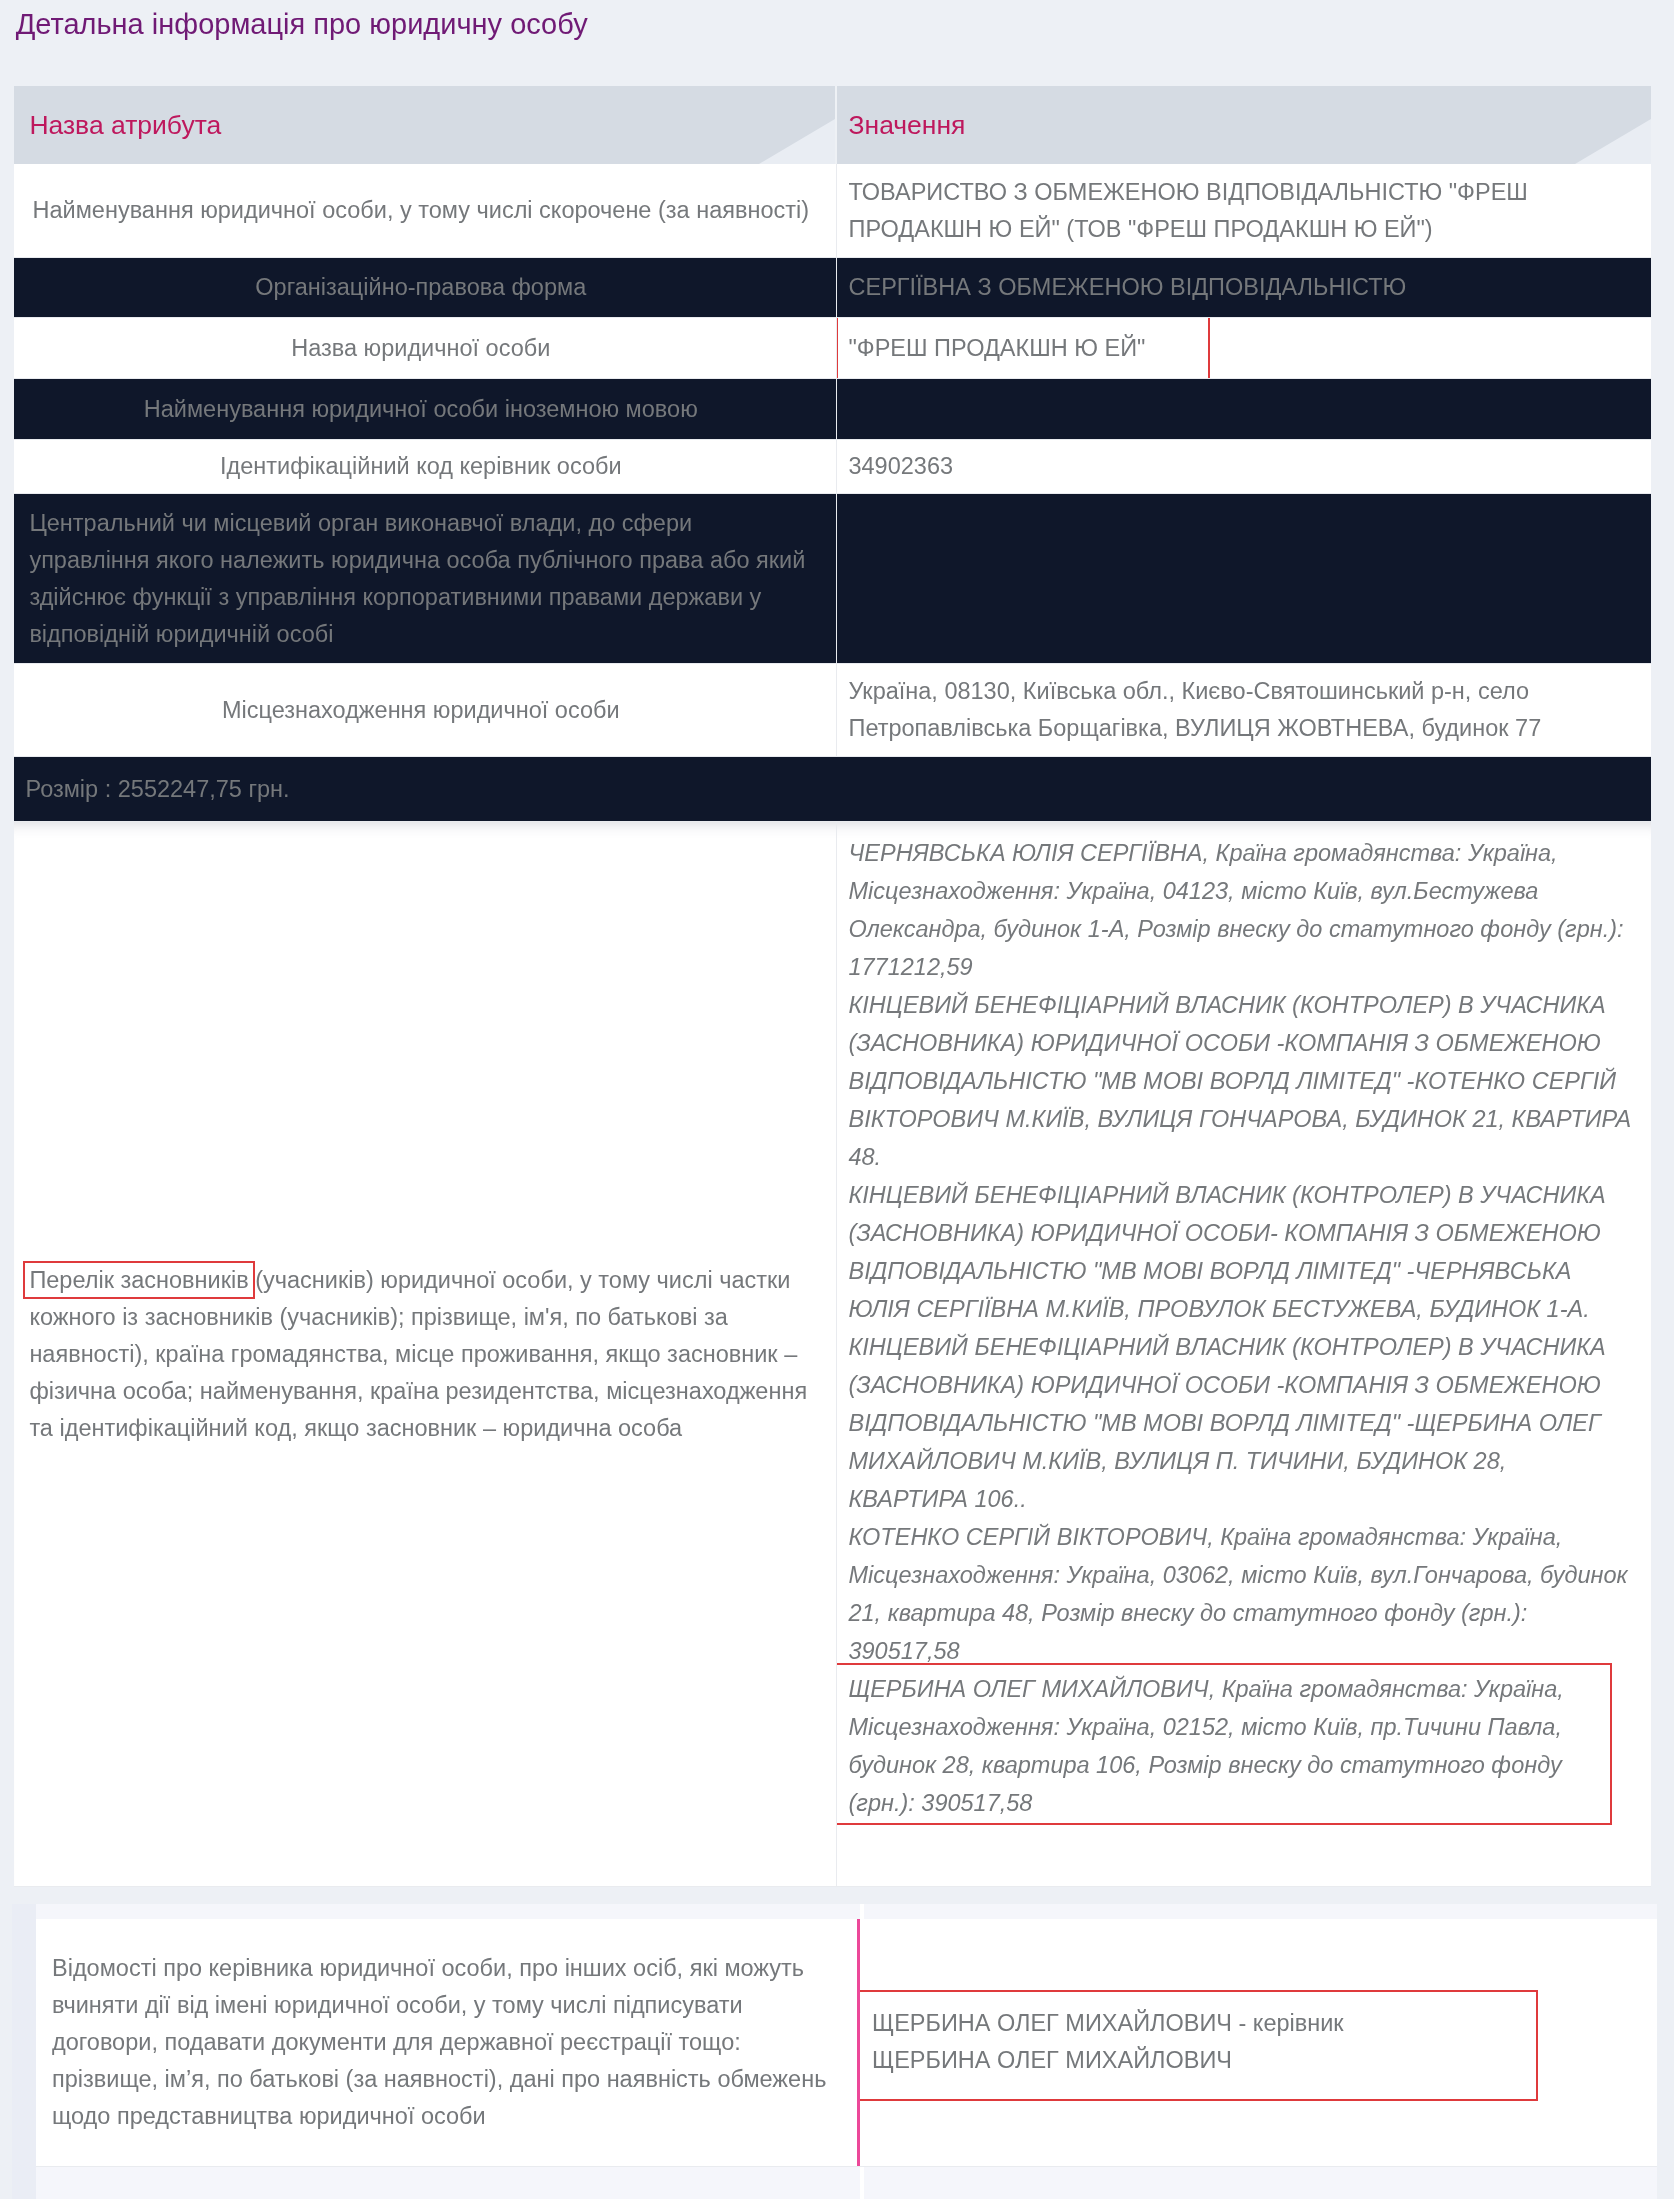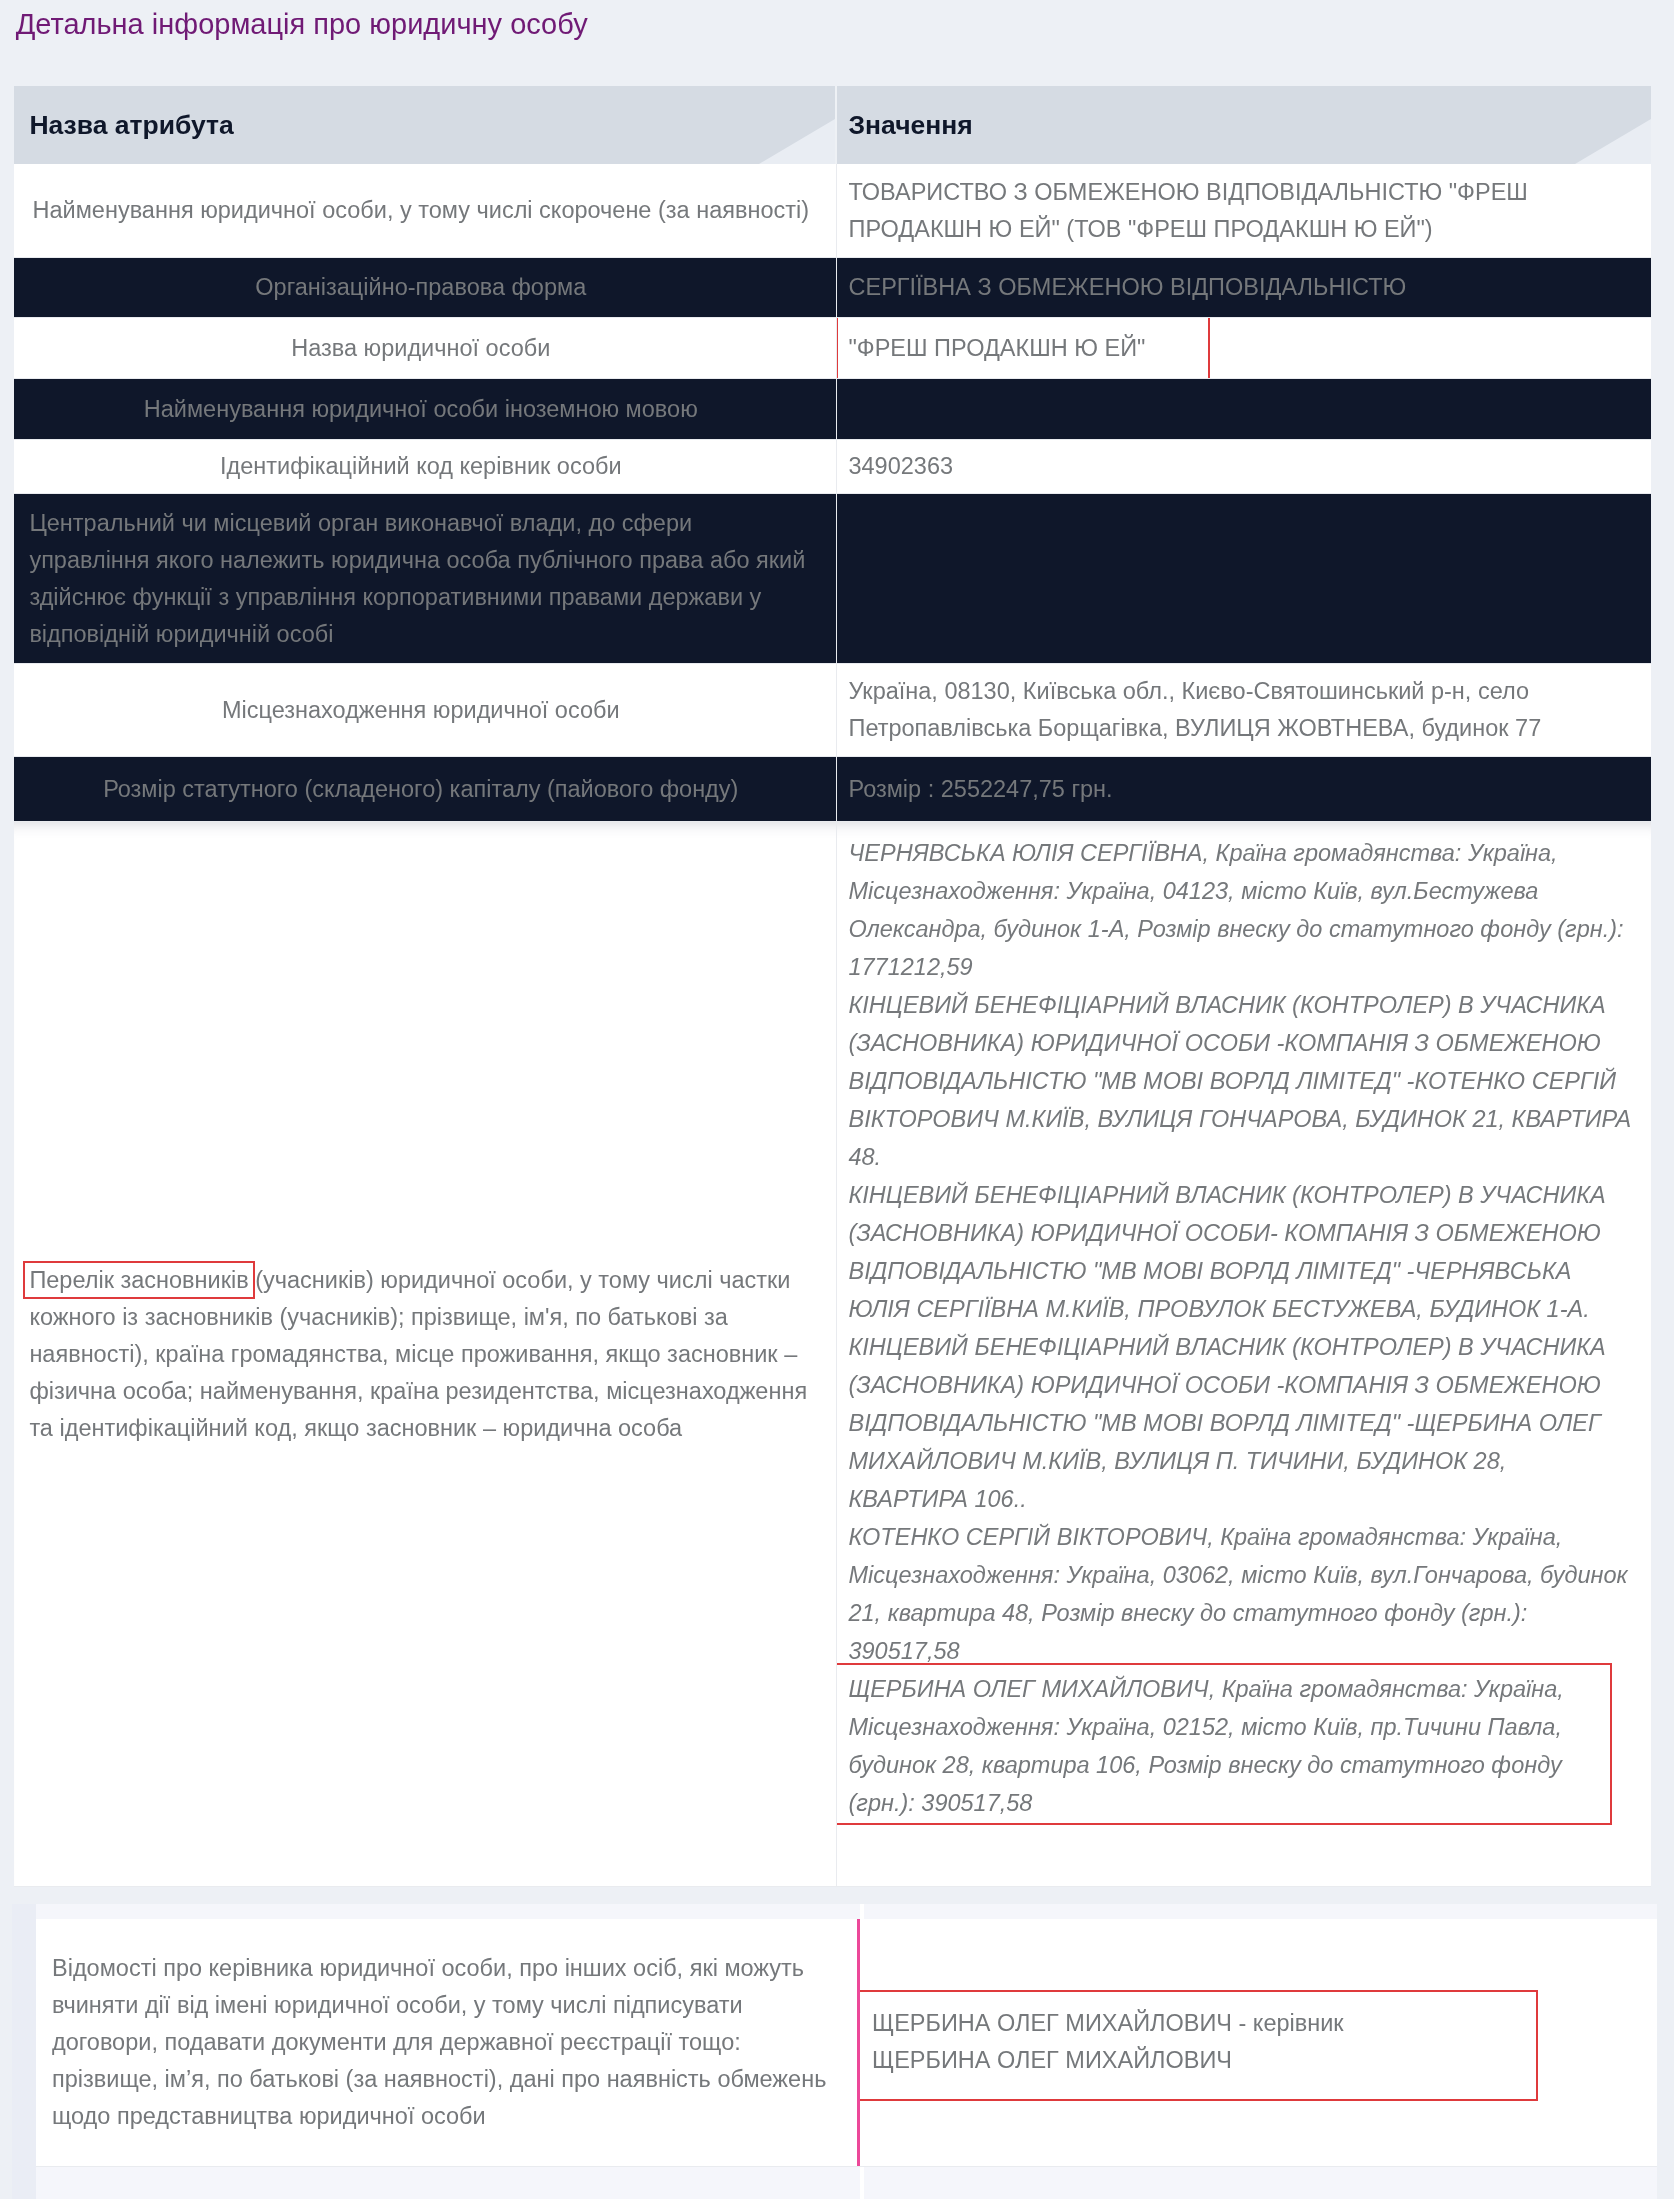--- a/index.html
+++ b/index.html
@@ -20,21 +20,21 @@
   
   .tbl{
     position:absolute;left:13.7px;top:86px;width:1637px;
     background:#fff;
   }
   .thead{
     display:flex;height:78px;background:#d5dbe3;
   }
   .th{
     position:relative;display:flex;align-items:center;
-    font-size:26.5px;font-weight:700;color:#0f172a;
+    font-size:26.5px;font-weight:400;color:#be185d;
     box-sizing:border-box;overflow:hidden;
   }
   .th.attr{width:823px;padding-left:15.7px;border-right:2px solid #eef1f5;}
   .th.val{flex:1;padding-left:11.8px;}
   .corner{
     position:absolute;right:0;bottom:0;width:0;height:0;
     border-left:76px solid transparent;
     border-bottom:45px solid #e9edf3;
   }
   .row{
@@ -163,23 +163,20 @@
     <div class="row" style="height:93px">
       <div class="cell attr">
           <div>Місцезнаходження юридичної особи</div>
         </div>
       <div class="cell val">
           <div>Україна, 08130, Київська обл., Києво-Святошинський р-н, село Петропавлівська Борщагівка, ВУЛИЦЯ ЖОВТНЕВА, будинок 77</div>
         </div>
     </div>
 
     <div class="row alt" style="height:65px">
-      <div class="cell attr">
-          <div>Розмір статутного (складеного) капіталу (пайового фонду)</div>
-        </div>
       <div class="cell val">
           <div>Розмір : 2552247,75 грн.</div>
         </div>
     </div>
 
     <div class="row founders" style="height:1065px">
       <div class="cell attr">
         <div>
           <span class="hl-inline">Перелік засновників</span><span> (учасників) юридичної особи, у тому числі частки кожного із засновників (учасників); прізвище, ім'я, по батькові за наявності), країна громадянства, місце проживання, якщо засновник – фізична особа; найменування, країна резидентства, місцезнаходження та ідентифікаційний код, якщо засновник – юридична особа</span>
         </div>

